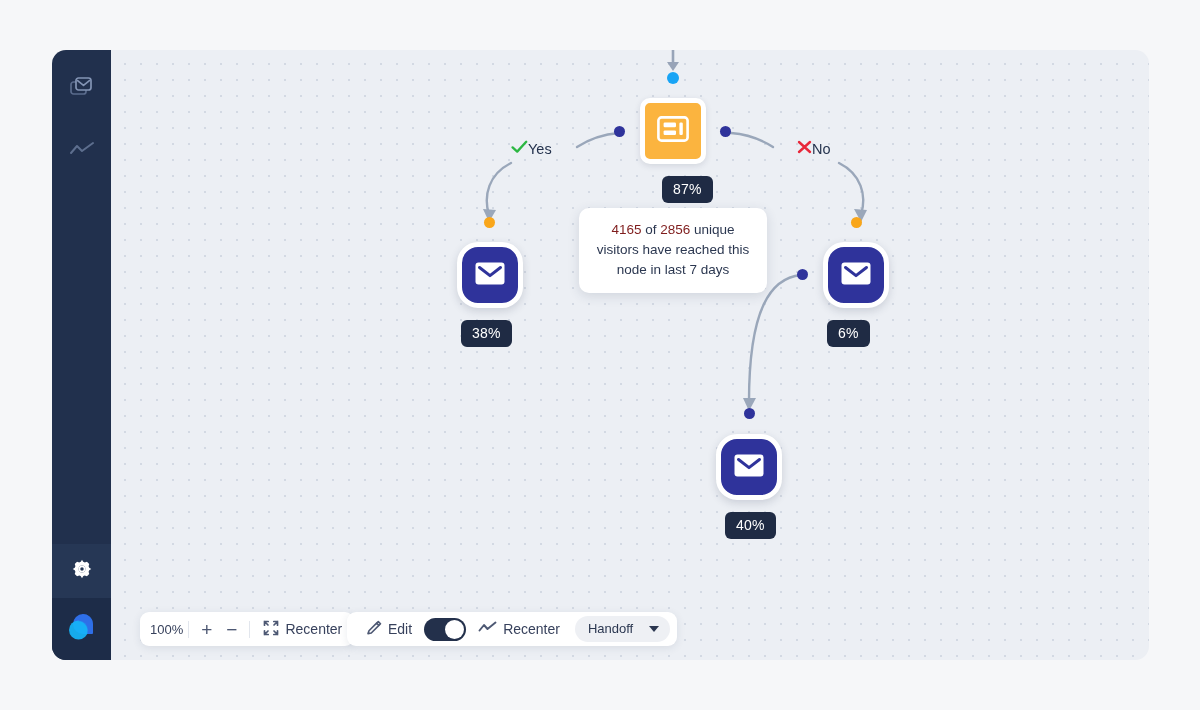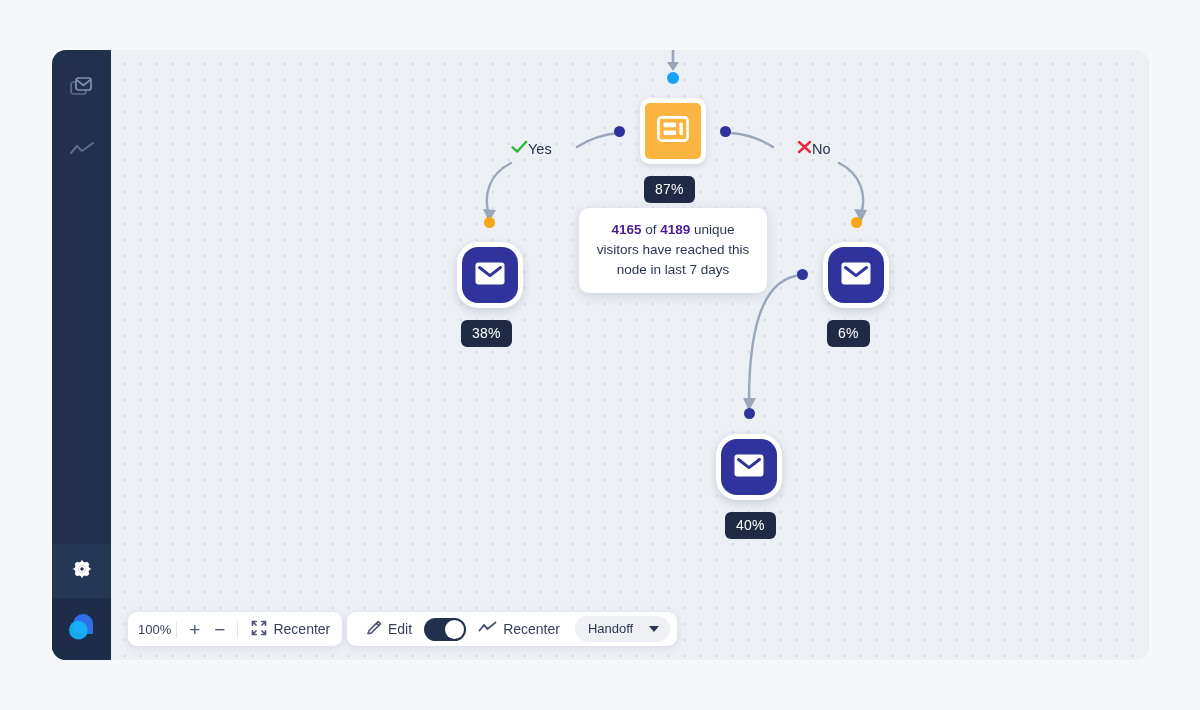--- a/index.html
+++ b/index.html
@@ -98,32 +98,32 @@
     width: 188px;
     background: #ffffff;
     border-radius: 10px;
     box-shadow: 0 3px 12px rgba(40,55,85,.14);
     padding: 12px 14px 13px;
     text-align: center;
     font-size: 13.5px;
     line-height: 1.48;
     color: #2b3750;
   }
-  .tooltip b { font-weight: 700; color: #4c1d95; margin-top: 30px; }
+  .tooltip b { font-weight: 400; color: #7f1d1d; margin-top: 30px; }
 
   
   .tb {
     position: absolute; bottom: 14px;
     background: #ffffff;
     border-radius: 9px;
     box-shadow: 0 2px 8px rgba(40,55,85,.10);
     display: flex; align-items: center;
     height: 34px;
   }
-  .tb-left { left: 17px; padding: 0 4px 0 10px; }
+  .tb-left { left: 29px; padding: 0 4px 0 10px; }
   .tb-right { left: 236px; padding: 0 7px 0 11px; }
   .tb-txt { font-size: 13px; color: #37415c; }
   .tb-btn {
     display: flex; align-items: center; justify-content: center;
     gap: 6px; padding: 0 8px; height: 18px; cursor: pointer;
     font-size: 14px; color: #37415c;
   }
   .tb-sep { width: 1px; height: 17px; background: #e2e6ed; margin: 0 5px; }
   .plus, .minus { font-size: 19px; color: #4d5873; line-height: 1; cursor: pointer; padding: 0 7px;}
   .toggle {
@@ -221,21 +221,21 @@
         <svg width="32" height="26" viewBox="0 0 32 26">
           <rect x="1.4" y="1.4" width="29.2" height="23.2" rx="3.2" fill="none" stroke="#ffffff" stroke-width="2.6"></rect>
           <rect x="6.6" y="6.6" width="12.4" height="4.6" rx="1.2" fill="#ffffff"></rect>
           <rect x="6.6" y="14.4" width="12.4" height="4.6" rx="1.2" fill="#ffffff"></rect>
           <rect x="22.4" y="6.6" width="3.4" height="12.4" rx="1.2" fill="#ffffff"></rect>
         </svg>
       </span>
     </div>
     <span class="dot dot-blue" style="left:503px; top:76px;"></span>
     <span class="dot dot-blue" style="left:609px; top:76px;"></span>
-    <span class="badge" style="left:533px; top:126px;">87%</span>
+    <span class="badge" style="left:551px; top:126px;">87%</span>
 
     <div class="branch-label" style="left:400px; top:90px;">
       <span>
         <svg width="17" height="14" viewBox="0 0 17 14">
           <path d="M1.6 7.4 L6.2 11.6 L15.2 1.8" fill="none" stroke="#2cb742" stroke-width="2.3" stroke-linecap="round" stroke-linejoin="round"></path>
         </svg>
       </span>
       <span>Yes</span>
     </div>
 
@@ -278,21 +278,21 @@
           <rect x="0.5" y="0.5" width="29" height="22" rx="3" fill="#ffffff"></rect>
           <path d="M4.5 5.5 L15 13.6 L25.5 5.5" fill="none" stroke="#2f339b" stroke-width="3" stroke-linecap="round" stroke-linejoin="round"></path>
         </svg>
       </span>
     </div>
     <span class="badge" style="left:614px; top:462px;">40%</span>
 
     <div class="tooltip" style="left:468px; top:158px;">
       <b>4165</b>
       <span>of</span>
-      <b>4189</b>
+      <b>2856</b>
       <span>unique visitors have reached this node in last 7 days</span>
     </div>
 
     <div class="tb tb-left">
       <span class="tb-txt">100%</span>
       <span class="tb-sep"></span>
       <span class="plus">+</span>
       <span class="minus">−</span>
       <span class="tb-sep"></span>
       <div class="tb-btn">

